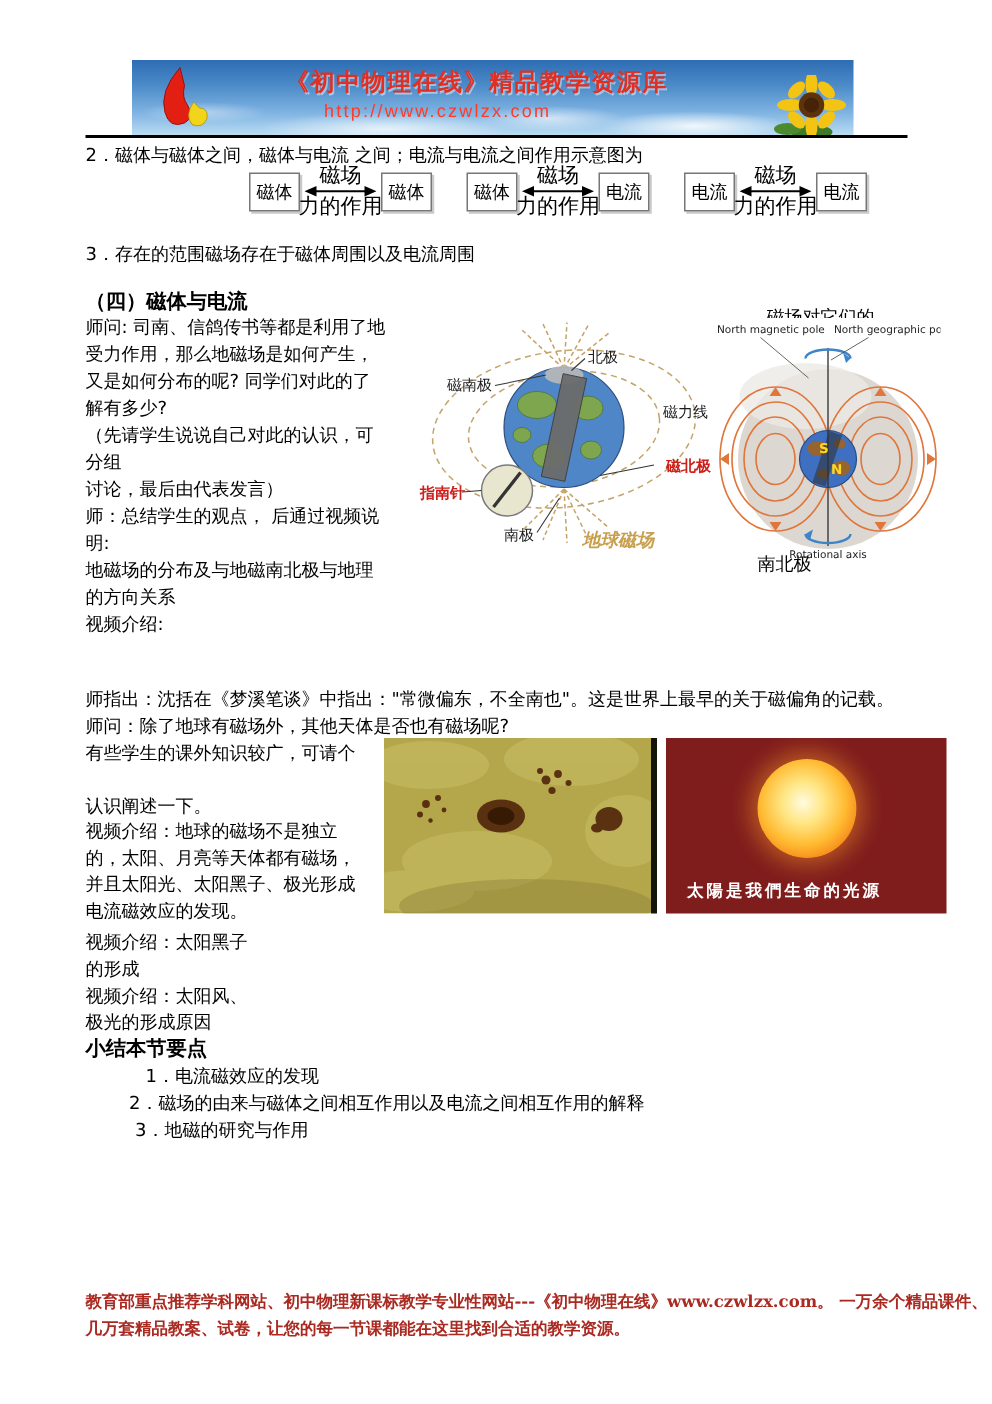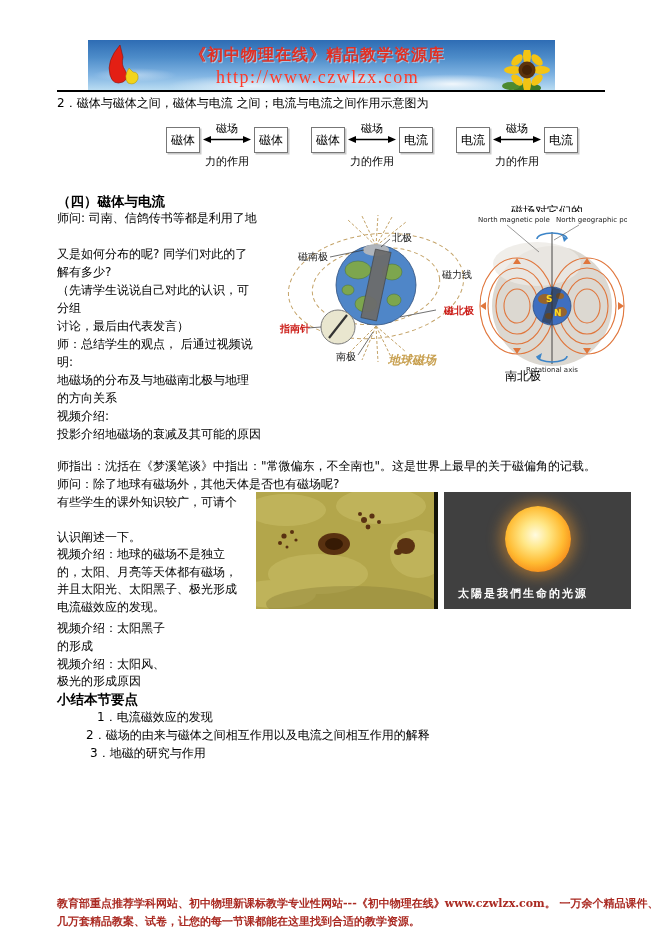--- a/index.html
+++ b/index.html
@@ -2,61 +2,61 @@
 <html><head>
 <meta charset="utf-8">
 <style>
   html,body { margin:0; padding:0; background:#ffffff; }
   .page { position:relative; width:661px; height:936px; background:#ffffff; overflow:hidden;
           font-family:"DejaVu Sans", sans-serif; color:#000; }
   .abs { position:absolute; }
 
   
   .banner { position:absolute; left:88px; top:40px; width:467px; height:50px; overflow:hidden;
-            background:linear-gradient(180deg,#2e6cb4 0%,#4d8cc9 35%,#7fb3e2 70%,#b9dcf2 100%); }
+            background:linear-gradient(180deg,#2e6cb4 0%,#4d8cc9 35%,#7fb3e2 70%,#b9dcf2 100%);padding-left:14px; }
   .banner .clouds { position:absolute; inset:0;
       background:
         radial-gradient(ellipse 90px 14px at 78% 88%, rgba(255,255,255,.85), rgba(255,255,255,0) 70%),
         radial-gradient(ellipse 120px 16px at 35% 92%, rgba(255,255,255,.7), rgba(255,255,255,0) 70%),
         radial-gradient(ellipse 70px 12px at 58% 78%, rgba(255,255,255,.6), rgba(255,255,255,0) 70%),
         radial-gradient(ellipse 60px 10px at 10% 70%, rgba(255,255,255,.4), rgba(255,255,255,0) 70%); }
   .banner-title { position:absolute; left:102px; top:5px; font-size:16px; font-weight:bold;
                   color:#e03024; font-family:"DejaVu Serif", serif; letter-spacing:1px; white-space:nowrap;
                   text-shadow:1px 1px 0 rgba(255,255,255,.45); }
-  .banner-url { position:absolute; left:128px; top:27px; font-size:18px; color:#ff3a28;
-                font-family:Liberation Serif, serif; letter-spacing:1.5px; }
+  .banner-url { position:absolute; left:128px; top:27px; font-size:12px; color:#ff3a28;
+                font-family:Liberation Sans, sans-serif; letter-spacing:1.5px; }
   .rule { position:absolute; left:57px; top:90px; width:548px; height:2px; background:#000; }
 
   
   .bl { position:absolute; left:57px; font-size:12px; line-height:15px; white-space:nowrap; color:#000; }
   .h4 { font-size:13.5px; font-weight:bold; }
 
   
   .dgrow { position:absolute; left:166px; top:111px; display:flex; gap:23px; }
   .dgroup { display:flex; align-items:center; }
   .dbox { border:1px solid #777; background:#fff; font-size:12px; padding:6px 4px; line-height:12px;
           box-shadow:1.5px 1.5px 0 #c9c9c9; }
   .dmid { display:flex; flex-direction:column; align-items:center; width:54px; }
-  .dmid .lab { font-size:11px; line-height:12px; white-space:nowrap;margin-top:12px; }
+  .dmid .lab { font-size:14px; line-height:12px; white-space:nowrap; }
 
   
   .earth-svg { position:absolute; left:278px; top:214px; }
   .pole-svg  { position:absolute; left:477px; top:212px; }
   .sunspot   { position:absolute; left:256px; top:492px; width:178px; height:117px; border-right:4px solid #141408; }
-  .sunimg    { position:absolute; left:444px; top:492px; width:187px; height:117px; background:#404040; overflow:hidden; }
+  .sunimg    { position:absolute; left:444px; top:492px; width:187px; height:117px; background:#7f1d1d; overflow:hidden; }
   .sun-ball  { position:absolute; left:50%; top:40%; width:66px; height:66px; transform:translate(-50%,-50%);
                border-radius:50%;
                background:radial-gradient(circle at 46% 44%, #fffbe0 0%, #ffe787 26%, #ffbb32 55%, #f37c12 82%, rgba(205,92,10,.85) 93%, rgba(180,70,10,0) 100%);
                box-shadow:0 0 14px 5px rgba(255,160,40,.45); }
   .sun-cap   { position:absolute; left:14px; bottom:8px; font-size:11px; color:#fff; letter-spacing:2px;
                font-family:"DejaVu Serif", serif; font-weight:bold; }
 
   
   .footer-line { position:absolute; left:57px; font-size:11px; line-height:15px; white-space:nowrap;
-                 color:#aa2a22; font-weight:bold; font-family:"DejaVu Serif", serif;margin-top:36px; }
+                 color:#aa2a22; font-weight:bold; font-family:"DejaVu Serif", serif; }
 
   svg text { font-family:"DejaVu Sans", sans-serif; }
 </style>
 </head>
 <body>
 
 <div class="page">
 
   <div class="banner">
     <div class="clouds"></div>
@@ -124,34 +124,35 @@
           <line x1="6" y1="4.5" x2="42" y2="4.5" stroke="#000" stroke-width="1.3"></line>
           <polygon points="0,4.5 8,1 8,8" fill="#000"></polygon>
             <polygon points="48,4.5 40,1 40,8" fill="#000"></polygon>
         </svg>
         <span class="lab">力的作用</span>
       </div>
       <div class="dbox">电流</div>
     </div>
   </div>
 
+  <div class="bl" style="top:162px">3．存在的范围磁场存在于磁体周围以及电流周围</div>
   <div class="bl h4" style="top:194px">（四）磁体与电流</div>
 
   <div class="bl" style="top:211px">师问: 司南、信鸽传书等都是利用了地</div>
+  <div class="bl" style="top:229px">受力作用，那么地磁场是如何产生，</div>
   <div class="bl" style="top:247px">又是如何分布的呢? 同学们对此的了</div>
   <div class="bl" style="top:265px">解有多少?</div>
   <div class="bl" style="top:283px">（先请学生说说自己对此的认识，可</div>
   <div class="bl" style="top:301px">分组</div>
   <div class="bl" style="top:319px">讨论，最后由代表发言）</div>
   <div class="bl" style="top:337px">师：总结学生的观点， 后通过视频说</div>
   <div class="bl" style="top:355px">明:</div>
   <div class="bl" style="top:373px">地磁场的分布及与地磁南北极与地理</div>
   <div class="bl" style="top:391px">的方向关系</div>
   <div class="bl" style="top:409px">视频介绍:</div>
-  <div class="bl" style="top:427px">投影介绍地磁场的衰减及其可能的原因</div>
 
   <div class="bl" style="left:511px;top:204px">磁场对它们的</div>
 
   <svg class="earth-svg" width="198" height="166" viewBox="0 0 198 166">
     <g stroke="#c4a368" fill="none" stroke-dasharray="4 3" stroke-width="1">
       <ellipse cx="98" cy="72" rx="88" ry="52" transform="rotate(-7 98 72)"></ellipse>
       <ellipse cx="98" cy="72" rx="64" ry="38" transform="rotate(-7 98 72)"></ellipse>
       <g stroke-dasharray="3 2">
         <line x1="98" y1="32" x2="70" y2="6"></line>
           <line x1="98" y1="32" x2="84" y2="2"></line>

